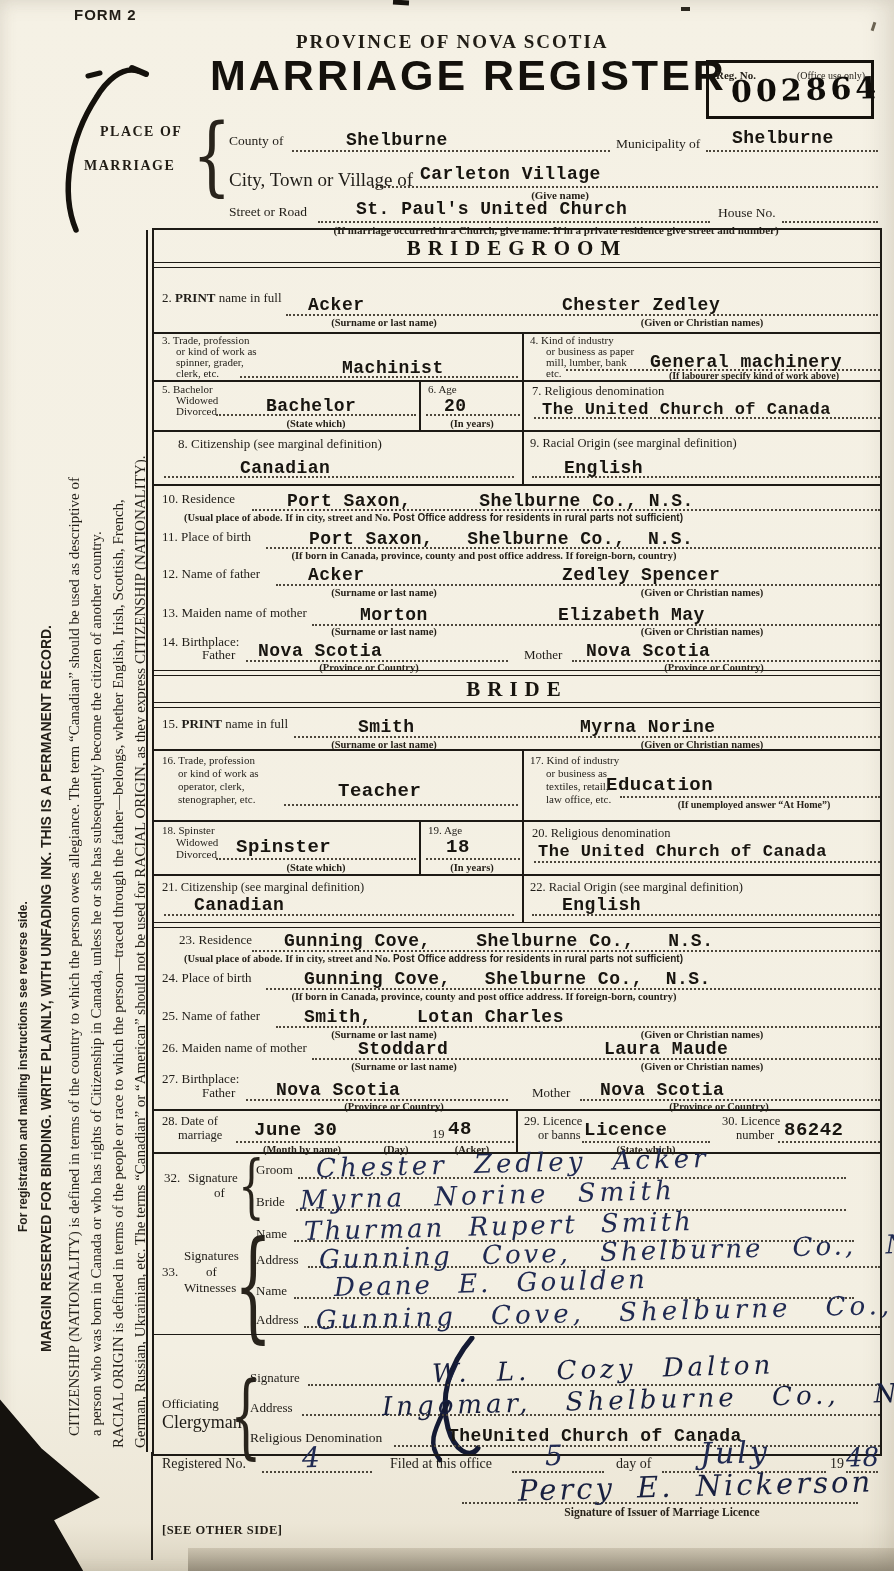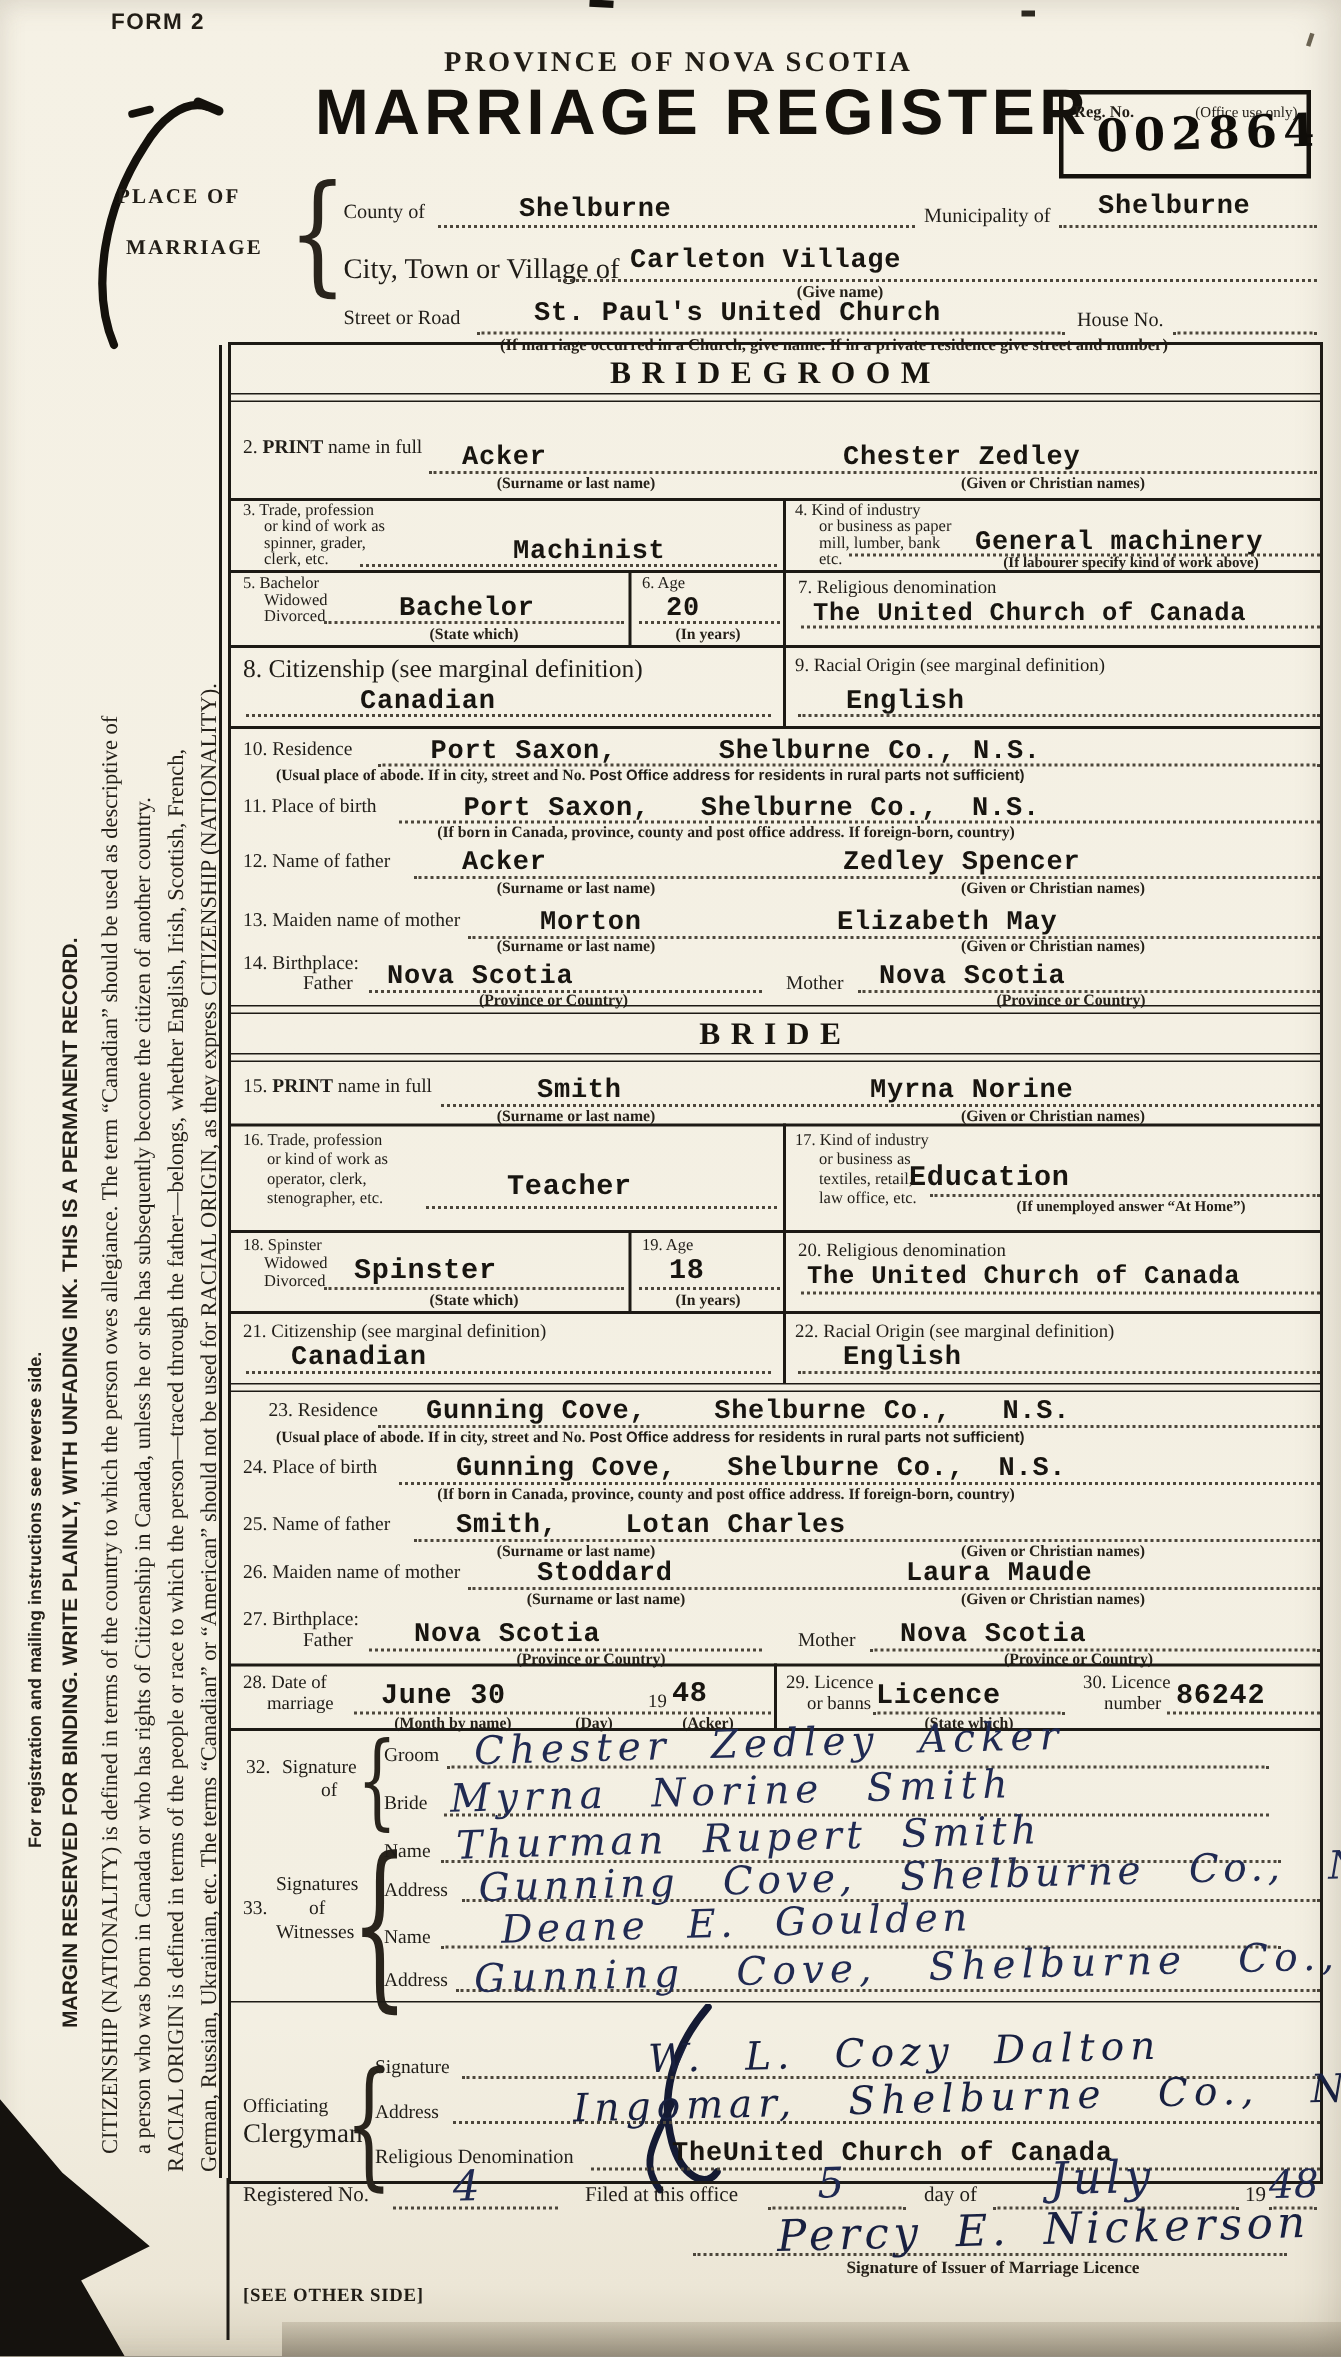--- a/index.html
+++ b/index.html
@@ -56,21 +56,21 @@
   <div class="abs" style="left:74px;top:6px;font:800 15px 'Liberation Sans',sans-serif;letter-spacing:1px">FORM 2</div>
   <div class="abs" style="left:296px;top:31px;font:700 19px 'Liberation Serif',serif;letter-spacing:2px">PROVINCE OF NOVA SCOTIA</div>
   <div class="abs" style="left:210px;top:54px;font:700 43px/1 'Liberation Sans',sans-serif;letter-spacing:3px;color:#14110c">MARRIAGE REGISTER</div>
 
   <div class="abs" style="left:706px;top:60px;width:162px;height:53px;border:3px solid #14110c">
     <span style="position:absolute;left:7px;top:6px;font:700 11px 'Liberation Serif',serif">Reg. No.</span>
     <span style="position:absolute;right:6px;top:7px;font:10px 'Liberation Serif',serif">(Office use only)</span>
     <span style="position:absolute;left:22px;top:12px;font:700 30px/1 'DejaVu Serif',serif;letter-spacing:4px;color:#0f0d09;transform:rotate(-1.5deg)">002864</span>
   </div>
 
-  <div class="abs" style="left:78px;top:124px;font:700 14px 'Liberation Serif',serif;letter-spacing:1.5px">PLACE OF</div>
+  <div class="abs" style="left:100px;top:124px;font:700 14px 'Liberation Serif',serif;letter-spacing:1.5px">PLACE OF</div>
   <div class="abs" style="left:84px;top:158px;font:700 14px 'Liberation Serif',serif;letter-spacing:1.5px">MARRIAGE</div>
   <div class="brace" style="left:192px;top:104px;font-size:62px;transform:scaleY(1.4);transform-origin:top">{</div>
 
   <div class="lbl" style="left:229px;top:133px;font-size:13.5px">County of</div>
   <div class="dot" style="left:292px;top:150px;width:318px"></div>
   <div class="tval" style="left:346px;top:131px;font-size:18px">Shelburne</div>
   <div class="lbl" style="left:616px;top:136px;font-size:13.5px">Municipality of</div>
   <div class="dot" style="left:706px;top:150px;width:172px"></div>
   <div class="tval" style="left:732px;top:129px;font-size:18px">Shelburne</div>
 
@@ -125,21 +125,21 @@
     <div class="dot" style="left:272px;top:184px;width:94px"></div>
     <div class="tval" style="left:290px;top:167px;font-size:18px">20</div>
     <div class="cn" style="left:318px;top:188px">(In years)</div>
     <div class="lbl" style="left:378px;top:154px;font-size:12.5px">7. Religious denomination</div>
     <div class="dot" style="left:380px;top:187px;width:346px"></div>
     <div class="tval" style="left:388px;top:171px;font-size:17px">The United Church of Canada</div>
     <div class="ln" style="left:265px;top:150px;width:1.6px;height:50px"></div>
     <div class="ln" style="left:368px;top:150px;width:1.6px;height:50px"></div>
     <div class="ln" style="left:0;top:200px;width:726px;height:1.8px"></div>
 
-    <div class="lbl" style="left:8px;top:206px;font-size:17px">8. Citizenship (see marginal definition)</div>
+    <div class="lbl" style="left:24px;top:206px;font-size:13px">8. Citizenship (see marginal definition)</div>
     <div class="dot" style="left:10px;top:246px;width:350px"></div>
     <div class="tval" style="left:86px;top:229px;font-size:18px">Canadian</div>
     <div class="lbl" style="left:376px;top:206px;font-size:12.5px">9. Racial Origin (see marginal definition)</div>
     <div class="dot" style="left:378px;top:246px;width:348px"></div>
     <div class="tval" style="left:410px;top:229px;font-size:18px">English</div>
     <div class="ln" style="left:368px;top:200px;width:1.6px;height:54px"></div>
     <div class="ln" style="left:0;top:254px;width:726px;height:2px"></div>
 
     <div class="lbl" style="left:8px;top:261px">10. Residence</div>
     <div class="dot" style="left:98px;top:279px;width:628px"></div>

